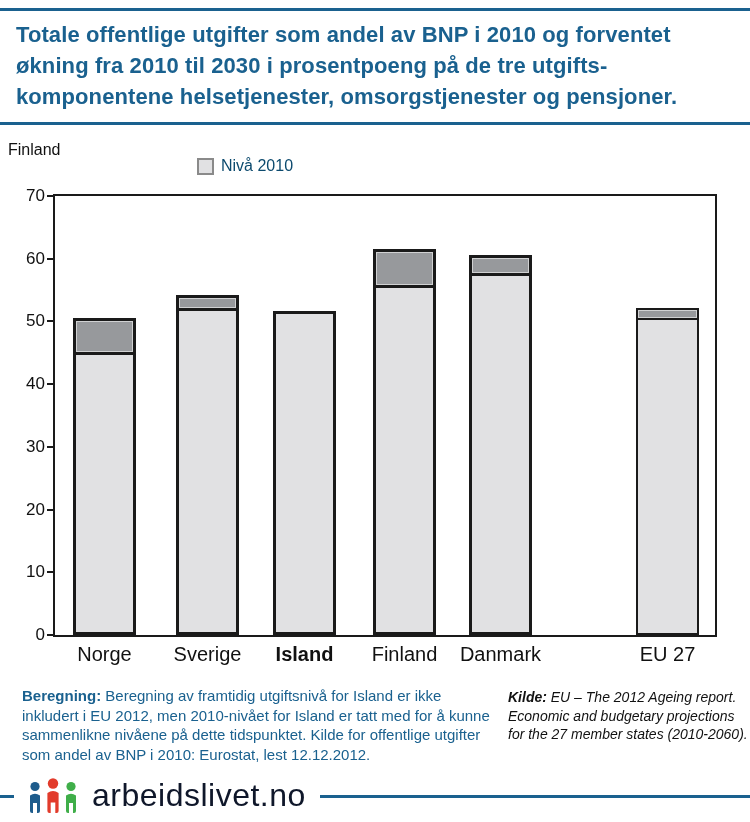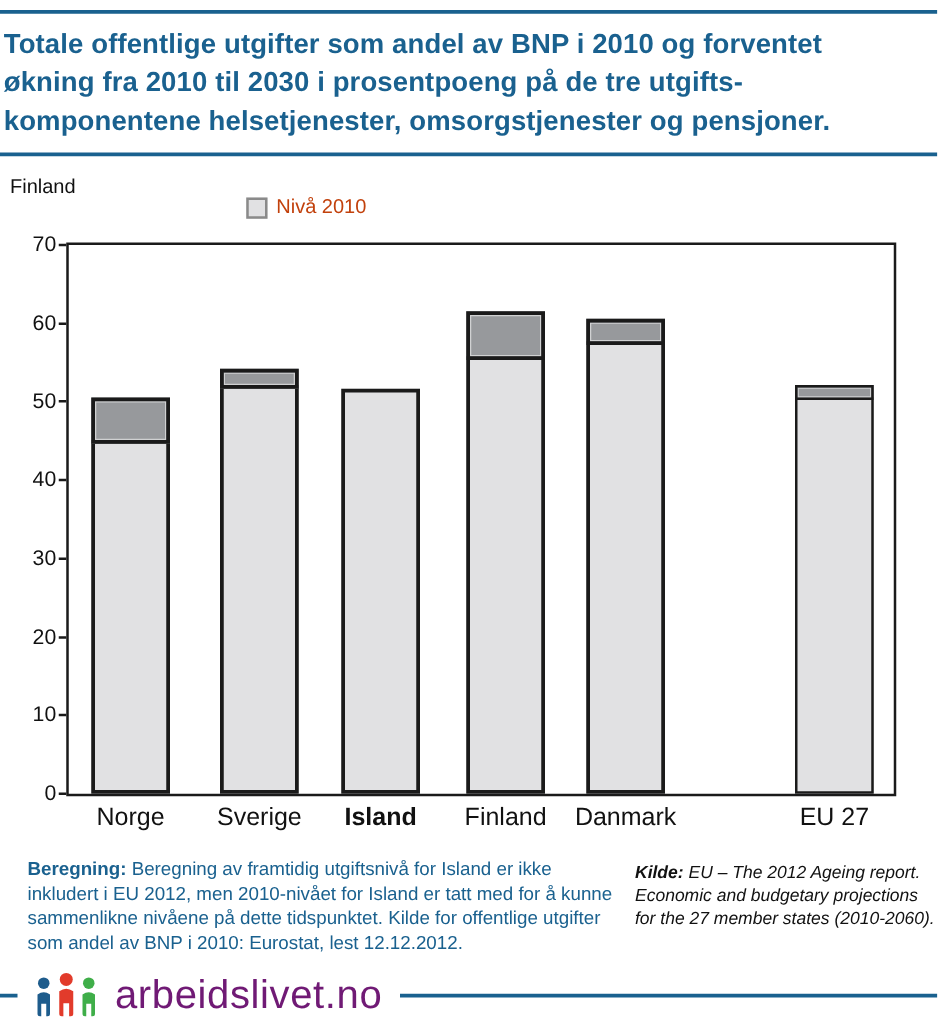--- a/index.html
+++ b/index.html
@@ -1,24 +1,24 @@
 <!DOCTYPE html>
 <html><head>
 <meta charset="utf-8">
 <style>
   html,body{margin:0;padding:0;background:#fff;}
   #page{position:relative;width:750px;height:822px;background:#ffffff;overflow:hidden;
         font-family:"Liberation Sans",sans-serif;}
   .rule{position:absolute;left:0;width:750px;height:3px;background:#1a618f;}
   #top-rule{top:8px;}
   #mid-rule{top:122px;}
-  #title{position:absolute;left:3px;top:19px;width:724px;color:#1a618f;
+  #title{position:absolute;left:16px;top:19px;width:724px;color:#1a618f;
          font-size:22px;font-weight:bold;line-height:31px;letter-spacing:.1px;}
   #ylabel{position:absolute;left:8px;top:141px;font-size:16px;color:#111;}
-  #legend{position:absolute;left:197px;top:157px;display:flex;align-items:center;font-size:16px;color:#c2410c;}
+  #legend{position:absolute;left:197px;top:157px;display:flex;align-items:center;font-size:16px;color:#0c4a6e;}
   .legend-swatch{width:17px;height:17px;box-sizing:border-box;margin-right:7px;flex:0 0 auto;}
   .legend-item{display:flex;align-items:center;white-space:nowrap;}
   #legend-swatch-level{background:#e1e1e3;border:2px solid #8a8a8a;}
   #legend-swatch-increase{background:#97999c;border:2px solid #1a1a1a;margin-left:21px;}
   #plot{position:absolute;left:53px;top:194px;width:660px;height:439px;
         border:2px solid #1a1a1a;box-sizing:content-box;}
   .ytick-label{position:absolute;left:-48px;width:38px;text-align:right;
                font-size:17px;color:#111;}
   .ytick-mark{position:absolute;left:-8px;width:6px;height:2px;background:#1a1a1a;}
   .bar-seg{position:absolute;box-sizing:border-box;border:3px solid #1a1a1a;}
@@ -31,21 +31,21 @@
   #note-left b{font-weight:bold;}
   #note-right{position:absolute;left:508px;top:688px;width:240px;color:#111;
               font-size:14px;line-height:18.5px;font-style:italic;}
   #note-right b{font-weight:bold;}
   #footer{position:absolute;left:0;top:775px;width:750px;height:42px;
           display:flex;align-items:center;}
   .footer-line{height:3px;background:#1a618f;flex:0 0 auto;}
   #footer-line-left{width:14px;}
   #footer-line-right{flex:1 1 auto;}
   #footer-logo{margin:0 10px 0 12px;flex:0 0 auto;}
-  #footer-site{font-size:32px;color:#701a75;letter-spacing:.5px;margin-right:14px;
+  #footer-site{font-size:32px;color:#0f172a;letter-spacing:.5px;margin-right:14px;
                line-height:1;padding-bottom:2px;}
 </style>
 </head>
 <body>
 
 <div id="page">
 
   <div id="top-rule" class="rule"></div>
 
   <div id="title">

